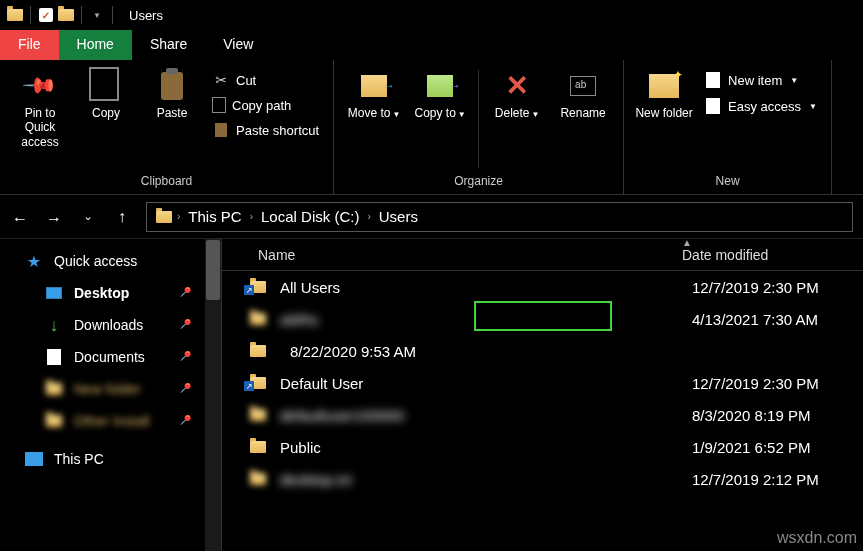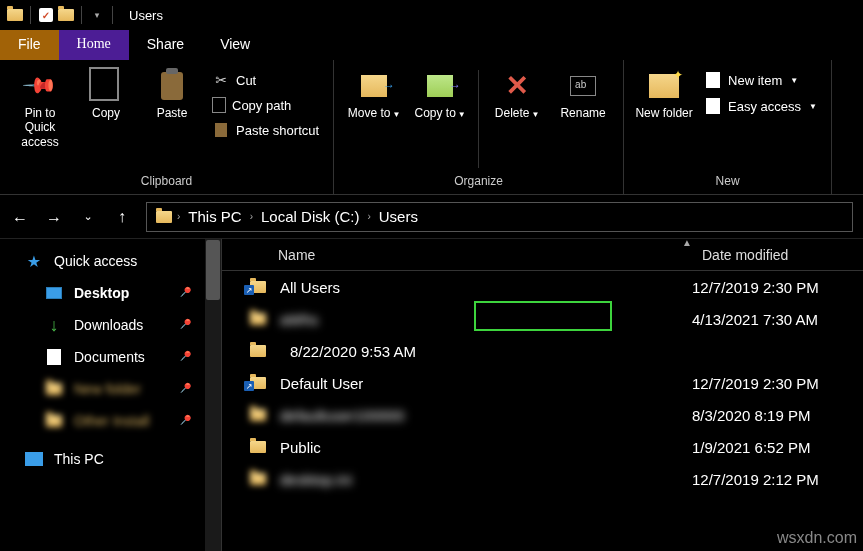--- a/index.html
+++ b/index.html
@@ -10,22 +10,22 @@
 .tb-icon { width: 18px; height: 18px; display: flex; align-items: center; justify-content: center; }
 .folder-ic { width: 16px; height: 12px; background: linear-gradient(#f5d68a,#e6b85c); border-radius: 1px; position: relative; }
 .folder-ic::before { content:""; position:absolute; top:-3px; left:0; width:6px; height:3px; background:#e6b85c; border-radius:1px 1px 0 0;}
 .sep { width:1px; height:18px; background:#444; margin:0 4px;}
 .check-ic { width:14px; height:14px; background:#fff; border-radius:2px; display:flex; align-items:center; justify-content:center; color:#d04a2a; font-size:10px; font-weight:bold;}
 .win-title { margin-left: 10px; font-size: 13px; }
 
 
 .menubar { height: 30px; display:flex; }
 .menu-item { padding: 6px 18px; cursor:pointer; font-size:14px; }
-.menu-file { background:#a16207; color:#fff; }
-.menu-home { background:#4c1d95;font-family:Liberation Serif, serif; }
+.menu-file { background:#ef4444; color:#fff; }
+.menu-home { background:#15803d; }
 
 
 .ribbon { height:135px; background:#000; display:flex; border-bottom:1px solid #333; }
 .rgroup { display:flex; flex-direction:column; justify-content:space-between; align-items:center; padding:4px 8px 2px; border-right:1px solid #333; }
 .rgroup-items { display:flex; gap:2px; height:110px; }
 .rgroup-label { font-size:12px; color:#ccc; padding-bottom:4px; }
 .rbtn-large { display:flex; flex-direction:column; align-items:center; justify-content:flex-start; width:64px; padding-top:6px; gap:4px; cursor:pointer; text-align:center; font-size:12px; line-height:1.2; }
 .rbtn-large .ico { width:32px; height:32px; display:flex; align-items:center; justify-content:center; }
 .rbtn-stack { display:flex; flex-direction:column; gap:2px; padding-top:4px; }
 .rbtn-small { display:flex; align-items:center; gap:6px; padding:3px 6px; cursor:pointer; font-size:13px; white-space:nowrap; }
@@ -52,21 +52,21 @@
 .sb-header { font-weight:normal; }
 .star { color:#3a9de8; font-size:16px;}
 .desktop-ic{width:16px;height:12px;background:#3a9de8;border:1px solid #2a7db8;}
 .down-ic{color:#48b648;font-size:18px;font-weight:bold;}
 .doc-ic{width:14px;height:16px;background:#fff;}
 .pc-ic{width:18px;height:14px;background:#3a9de8;}
 .blur { filter:blur(3px); color:#cca85a;}
 
 .content { flex:1; position:relative; }
 .col-headers { display:flex; height:32px; align-items:center; border-bottom:1px solid #333; font-size:14px; color:#ddd;}
-.col-name { width:440px; padding-left:36px; display:flex; align-items:center; gap:6px;margin-left:20px;}
+.col-name { width:440px; padding-left:36px; display:flex; align-items:center; gap:6px;}
 .col-date { flex:1; padding-left:20px;}
 .sort-arrow { position:absolute; left:460px; top:-2px; font-size:10px; color:#aaa;}
 .file-list { }
 .file-row { display:flex; align-items:center; height:32px; font-size:15px; cursor:pointer;}
 .file-row .fico { width:24px; margin-left:24px; display:flex; align-items:center; justify-content:center;}
 .file-row .fname { width:402px; padding-left:10px;}
 .file-row .fdate { padding-left:20px;}
 .file-shortcut { position:relative;}
 .file-shortcut::after{content:"↗";position:absolute;bottom:-2px;left:-2px;font-size:8px;background:#1a5fb4;color:#fff;width:10px;height:10px;display:flex;align-items:center;justify-content:center;border-radius:1px;}
 .selected-box { position:absolute; left:252px; top:62px; width:138px; height:30px; border:2px solid #3dd43d; pointer-events:none;}

